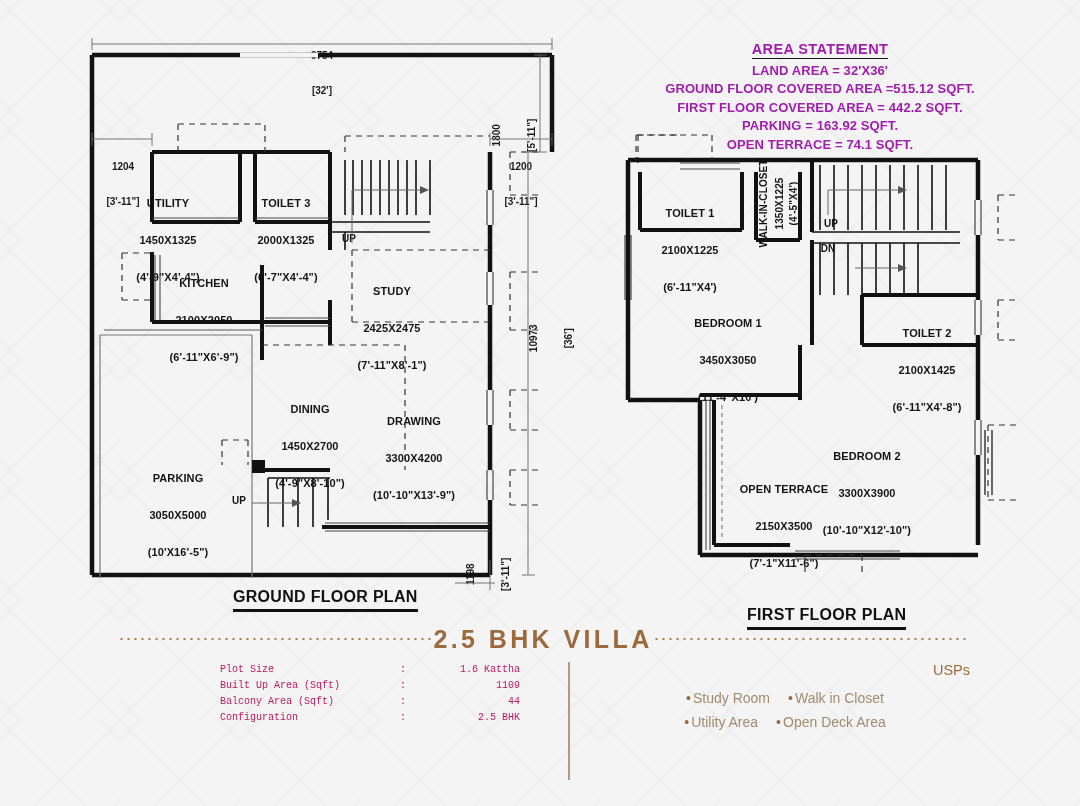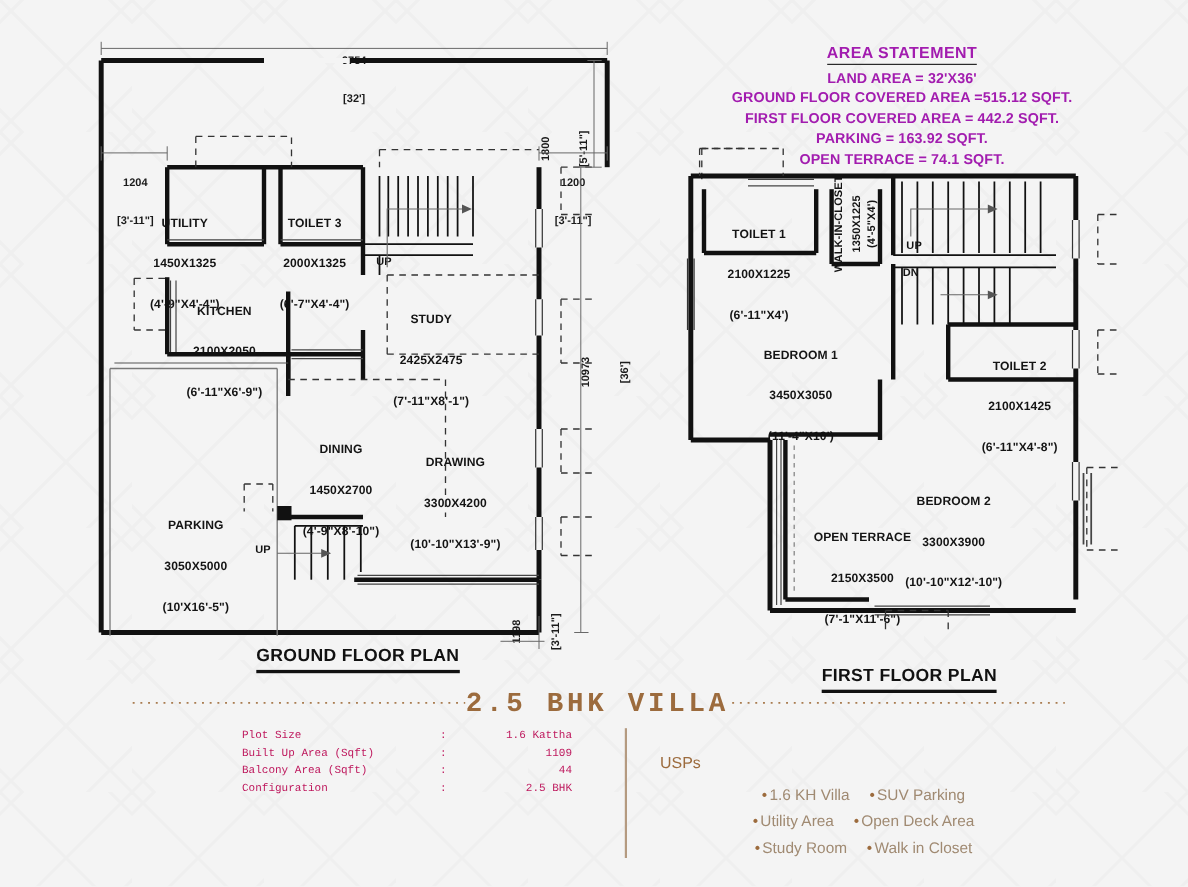--- a/index.html
+++ b/index.html
@@ -49,21 +49,21 @@
   
   .plan-caption{
     position:absolute;font-size:16px;font-weight:700;color:#111;
     letter-spacing:.3px;padding-bottom:3px;border-bottom:3px solid #111;
     white-space:nowrap;
   }
 
   
   #villa-title-row{
     position:absolute;left:118px;top:622px;width:850px;height:34px;
-    display:flex;align-items:center;font-family:Liberation Mono, monospace;
+    display:flex;align-items:center;
   }
   .dotline{
     flex:1;height:2px;
     background-image:radial-gradient(circle,#a97c50 1px,transparent 1.2px);
     background-size:7px 3px;background-repeat:repeat-x;
     background-position:0 center;
   }
   #villa-title{
     font-size:25px;font-weight:700;color:#9c6b3d;
     letter-spacing:3.4px;white-space:nowrap;
@@ -74,21 +74,21 @@
   #spec-table td{
     font-size:10px;color:#be185d;padding:2.4px 0;
     font-family:Liberation Mono, monospace;
   }
   #spec-table td.k{text-align:left;}
   #spec-table td.c{width:34px;text-align:center;}
   #spec-table td.v{text-align:right;width:100px;}
 
   #divider{position:absolute;left:568px;top:662px;width:1.6px;height:118px;background:#b49a80;}
 
-  #usp{position:absolute;left:600px;top:686px;width:370px;text-align:left;}
+  #usp{position:absolute;left:600px;top:662px;width:370px;text-align:right;}
   #usp .usp-title{font-size:14.5px;color:#9c6b3d;font-weight:400;margin-bottom:8px;}
   #usp .usp-row{
     display:flex;justify-content:center;gap:18px;
     font-size:14px;color:#a08a72;line-height:24px;
   }
   #usp .usp-item{white-space:nowrap;}
   #usp .usp-item .b{color:#9c6b3d;margin-right:2px;}
 </style>
 </head>
 <body>
@@ -528,24 +528,20 @@
       </tr>
     </tbody>
   </table>
 </div>
 
 <div id="divider"></div>
 
 <div id="usp">
   <div class="usp-title">USPs</div>
   <div class="usp-row">
-    <span class="usp-item"><span class="b">•</span><span>1.6 KH Villa</span></span>
-    <span class="usp-item"><span class="b">•</span><span>SUV Parking</span></span>
+    <span class="usp-item"><span class="b">•</span><span>Study Room</span></span>
+    <span class="usp-item"><span class="b">•</span><span>Walk in Closet</span></span>
   </div>
   <div class="usp-row">
     <span class="usp-item"><span class="b">•</span><span>Utility Area</span></span>
     <span class="usp-item"><span class="b">•</span><span>Open Deck Area</span></span>
   </div>
-  <div class="usp-row">
-    <span class="usp-item"><span class="b">•</span><span>Study Room</span></span>
-    <span class="usp-item"><span class="b">•</span><span>Walk in Closet</span></span>
-  </div>
 </div>
 
 </body></html>

